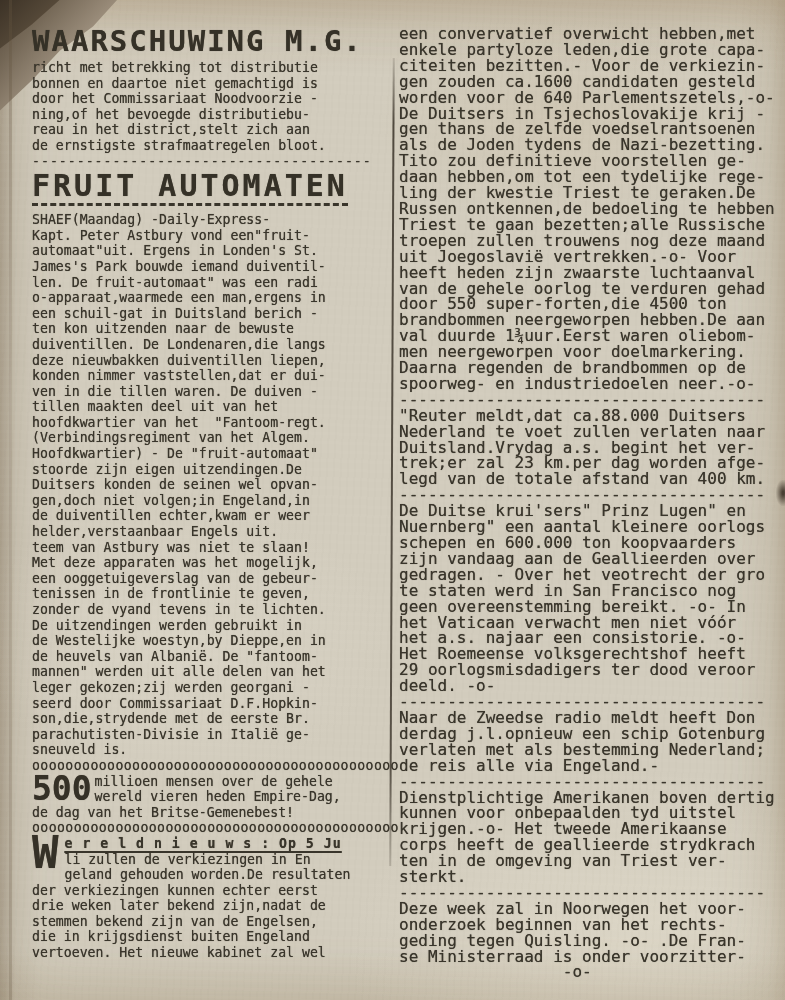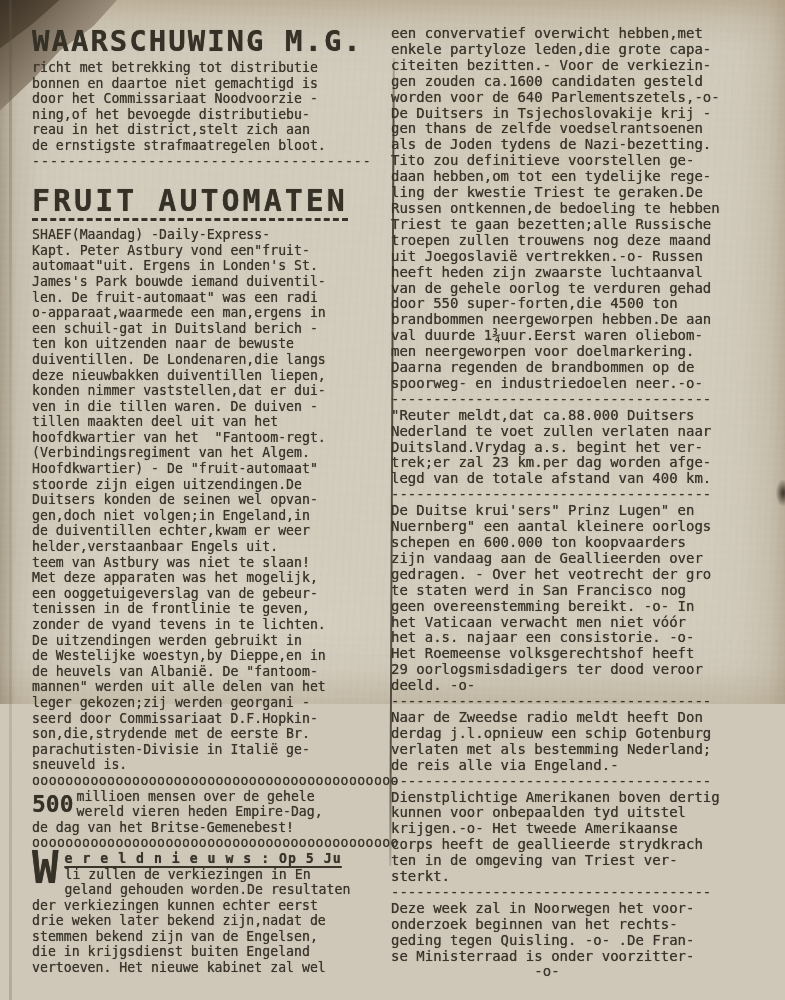--- a/index.html
+++ b/index.html
@@ -2,21 +2,21 @@
 <html><head>
 <meta charset="utf-8">
 <style>
   html,body{margin:0;padding:0;}
   body{
     width:785px;height:1000px;overflow:hidden;
     font-family:"DejaVu Sans Mono","Liberation Mono",monospace;
     background:#cfc8b9;
   }
   .page{
-    position:relative;width:785px;height:704px;
+    position:relative;width:785px;height:1000px;
     background:
       radial-gradient(ellipse 420px 260px at 640px 950px, rgba(228,222,206,.55), transparent 70%),
       radial-gradient(ellipse 300px 200px at 180px 640px, rgba(226,221,208,.4), transparent 70%),
       radial-gradient(ellipse 260px 160px at 560px 120px, rgba(199,186,160,.35), transparent 70%),
       linear-gradient(180deg, rgba(176,154,123,.38) 0%, rgba(176,154,123,.12) 3%, transparent 7%),
       linear-gradient(90deg, rgba(110,92,70,.35) 0%, rgba(110,92,70,.08) 2%, transparent 5%),
       linear-gradient(270deg, rgba(150,130,100,.28) 0%, rgba(150,130,100,.08) 2%, transparent 6%),
       linear-gradient(0deg, rgba(170,152,122,.20) 0%, transparent 5%),
       #d2ccbd;
     box-shadow: inset 0 0 70px rgba(125,104,74,.22);
@@ -50,36 +50,36 @@
   .col-divider{
     position:absolute;left:391px;top:58px;width:2px;height:808px;
     background:linear-gradient(180deg, rgba(58,51,41,.15), rgba(58,51,41,.85) 8%, rgba(58,51,41,.8) 88%, rgba(58,51,41,.2));
     transform:rotate(.25deg);
   }
   .col{
     position:absolute;color:#39352b;
     text-shadow:0 0 .7px rgba(45,40,30,.75);
   }
   .col-left{left:32px;top:24px;width:356px;font-size:13.2px;line-height:15.6px;}
-  .col-right{left:391px;top:26px;width:382px;font-size:14px;line-height:15.9px;}
+  .col-right{left:399px;top:26px;width:382px;font-size:16px;line-height:15.9px;}
   .line{white-space:pre;overflow:visible;}
   .main-title{
     font-size:29px;line-height:34px;letter-spacing:2px;white-space:pre;
     margin-bottom:2px;font-weight:bold;color:#353127;
   }
-  .section-title-wrap{margin:16px 0 6px 0;text-decoration:underline;}
+  .section-title-wrap{margin:1px 0 6px 0;text-decoration:underline;}
   .section-title{
     display:inline-block;font-size:30px;line-height:32px;letter-spacing:3px;
     font-weight:bold;color:#353127;
     border-bottom:3px dashed #39352b;padding-bottom:1px;
   }
   .divider-row{white-space:pre;letter-spacing:1px;}
   .o-row{white-space:pre;letter-spacing:.4px;}
   .big-number{
-    float:left;font-size:23px;line-height:30px;font-weight:bold;
+    float:left;font-size:33px;line-height:30px;font-weight:bold;
     padding-right:3px;color:#353127;
   }
   .big-letter{
     float:left;font-size:44px;line-height:34px;font-weight:bold;
     padding-right:6px;color:#353127;
   }
   .world-heading span{
     text-decoration:underline;text-underline-offset:3px;text-decoration-thickness:1.5px;
     letter-spacing:1px;font-weight:bold;
   }
@@ -184,21 +184,21 @@
         <div class="line">worden voor de 640 Parlementszetels,-o-</div>
         <div class="line">De Duitsers in Tsjechoslovakije krij -</div>
         <div class="line">gen thans de zelfde voedselrantsoenen</div>
         <div class="line">als de Joden tydens de Nazi-bezetting.</div>
         <div class="line">Tito zou definitieve voorstellen ge-</div>
         <div class="line">daan hebben,om tot een tydelijke rege-</div>
         <div class="line">ling der kwestie Triest te geraken.De</div>
         <div class="line">Russen ontkennen,de bedoeling te hebben</div>
         <div class="line">Triest te gaan bezetten;alle Russische</div>
         <div class="line">troepen zullen trouwens nog deze maand</div>
-        <div class="line">uit Joegoslavië vertrekken.-o- Russen</div>
+        <div class="line">uit Joegoslavië vertrekken.-o- Voor</div>
         <div class="line">heeft heden zijn zwaarste luchtaanval</div>
         <div class="line">van de gehele oorlog te verduren gehad</div>
         <div class="line">door 550 super-forten,die 4500 ton</div>
         <div class="line">brandbommen neergeworpen hebben.De aan</div>
         <div class="line">val duurde 1¾uur.Eerst waren oliebom-</div>
         <div class="line">men neergeworpen voor doelmarkering.</div>
         <div class="line">Daarna regenden de brandbommen op de</div>
         <div class="line">spoorweg- en industriedoelen neer.-o-</div>
         <div class="line">--------------------------------------</div>
         <div class="line">"Reuter meldt,dat ca.88.000 Duitsers</div>

